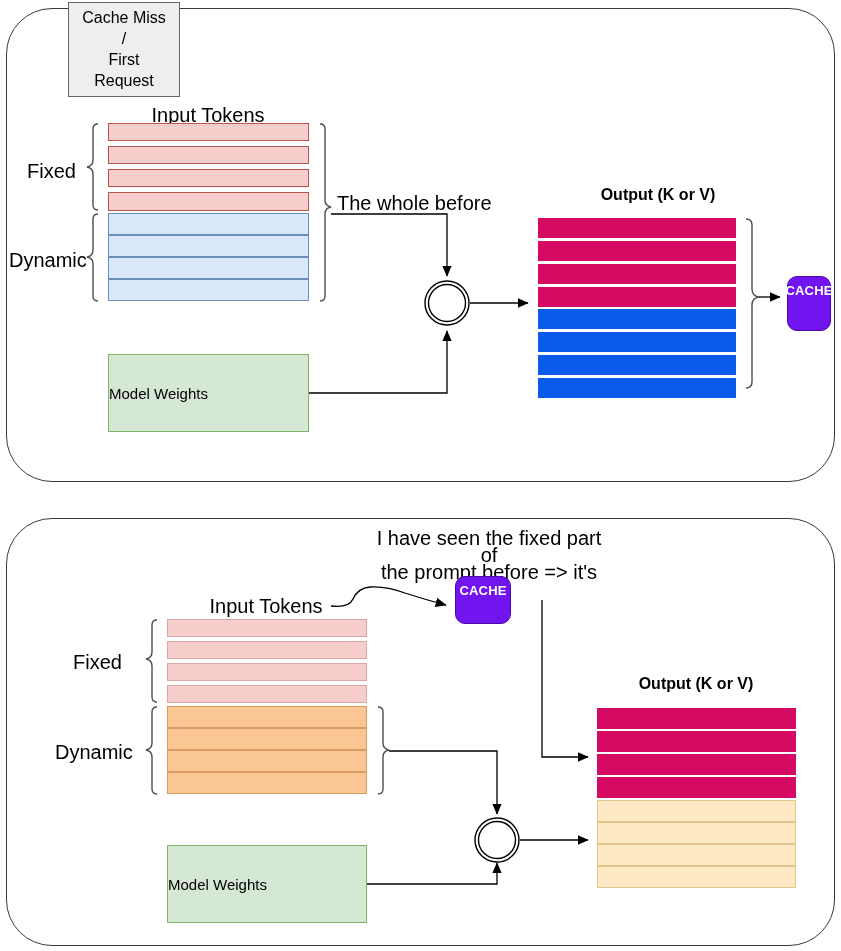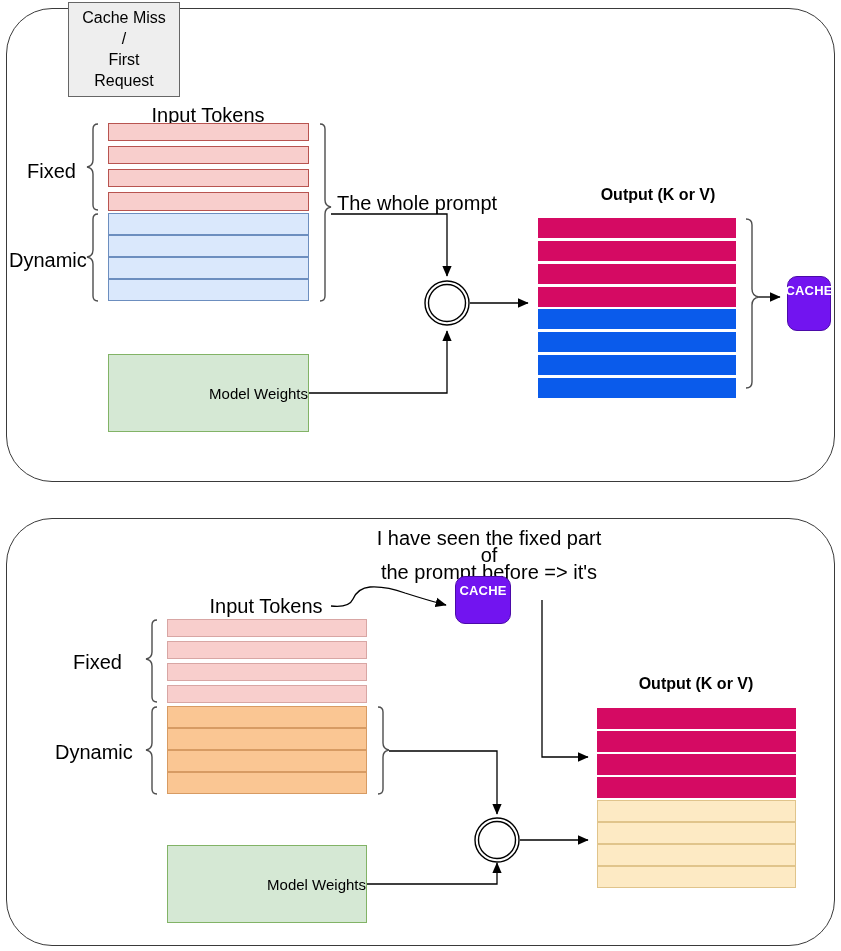--- a/index.html
+++ b/index.html
@@ -66,21 +66,21 @@
     padding-top:6px;
     box-sizing:border-box;
   }
 
   
   .weights{
     position:absolute;
     background:#d5e8d4;
     border:1px solid #82b366;
     box-sizing:border-box;
-    display:flex;align-items:center;justify-content:flex-end;
+    display:flex;align-items:center;justify-content:flex-start;
     font-size:15px;color:#000;
   }
 
   
   svg.overlay{position:absolute;left:0;top:0;width:841px;height:951px;overflow:visible;pointer-events:none;}
   svg.overlay .ln{fill:none;stroke:#000;stroke-width:1.3;}
   svg.overlay .brace{fill:none;stroke:#4d4d4d;stroke-width:1.4;}
   svg.overlay .xring{fill:#fff;stroke:#000;stroke-width:1.4;}
   .xglyph{position:absolute;font-size:27px;font-weight:400;color:#000;
           display:flex;align-items:center;justify-content:center;}
@@ -106,21 +106,21 @@
     <div class="bar" style="left:108px;top:192px;width:201px;height:19px;background:#f8cecc;border:1px solid #b85450;"></div>
   </div>
 
   <div class="stack">
     <div class="bar" style="left:108px;top:213px;width:201px;height:22px;background:#dae8fc;border:1px solid #6c8ebf;"></div>
     <div class="bar" style="left:108px;top:235px;width:201px;height:22px;background:#dae8fc;border:1px solid #6c8ebf;"></div>
     <div class="bar" style="left:108px;top:257px;width:201px;height:22px;background:#dae8fc;border:1px solid #6c8ebf;"></div>
     <div class="bar" style="left:108px;top:279px;width:201px;height:22px;background:#dae8fc;border:1px solid #6c8ebf;"></div>
   </div>
 
-  <div class="lbl" style="left:337px;top:192px;">The whole prompt</div>
+  <div class="lbl" style="left:337px;top:192px;">The whole before</div>
 
   <div class="weights" style="left:108px;top:354px;width:201px;height:78px;">
     <span>Model Weights</span>
   </div>
 
   <div class="xglyph" style="left:425px;top:281px;width:44px;height:44px;">X</div>
 
   <div class="lbl bold center" style="left:568px;top:186px;width:180px;">Output (K or V)</div>
 
   <div class="stack">

